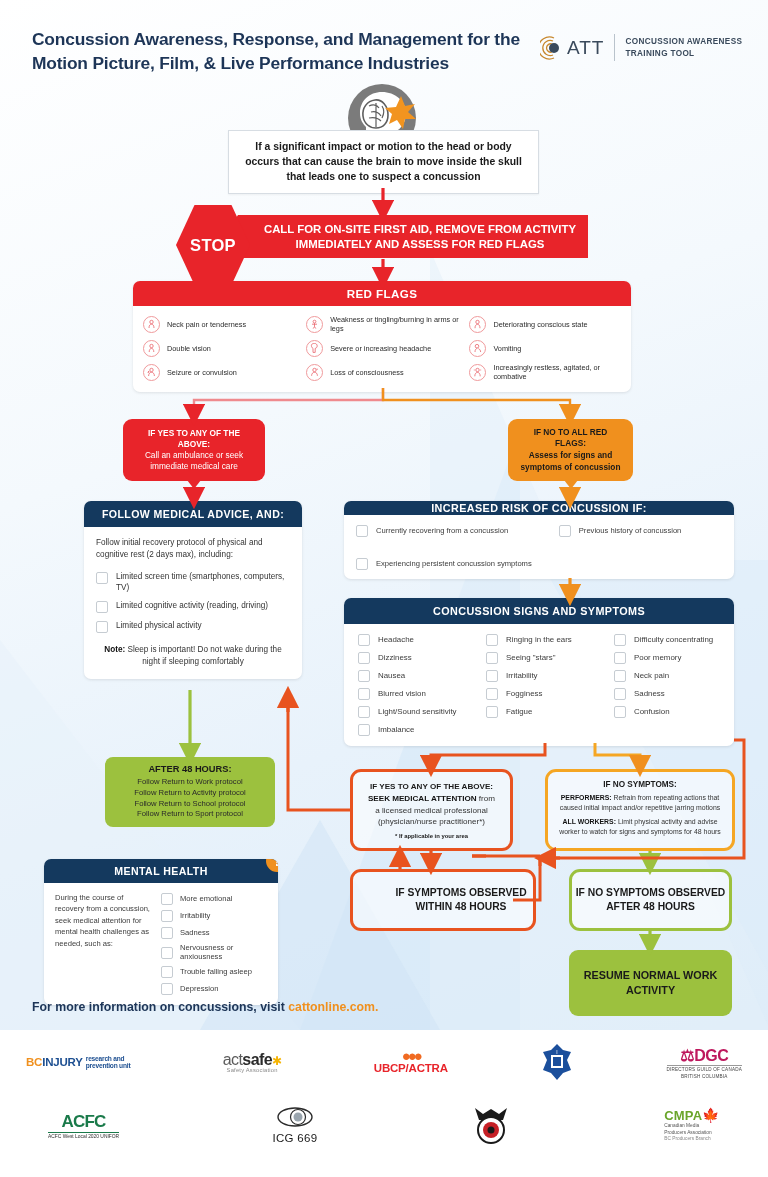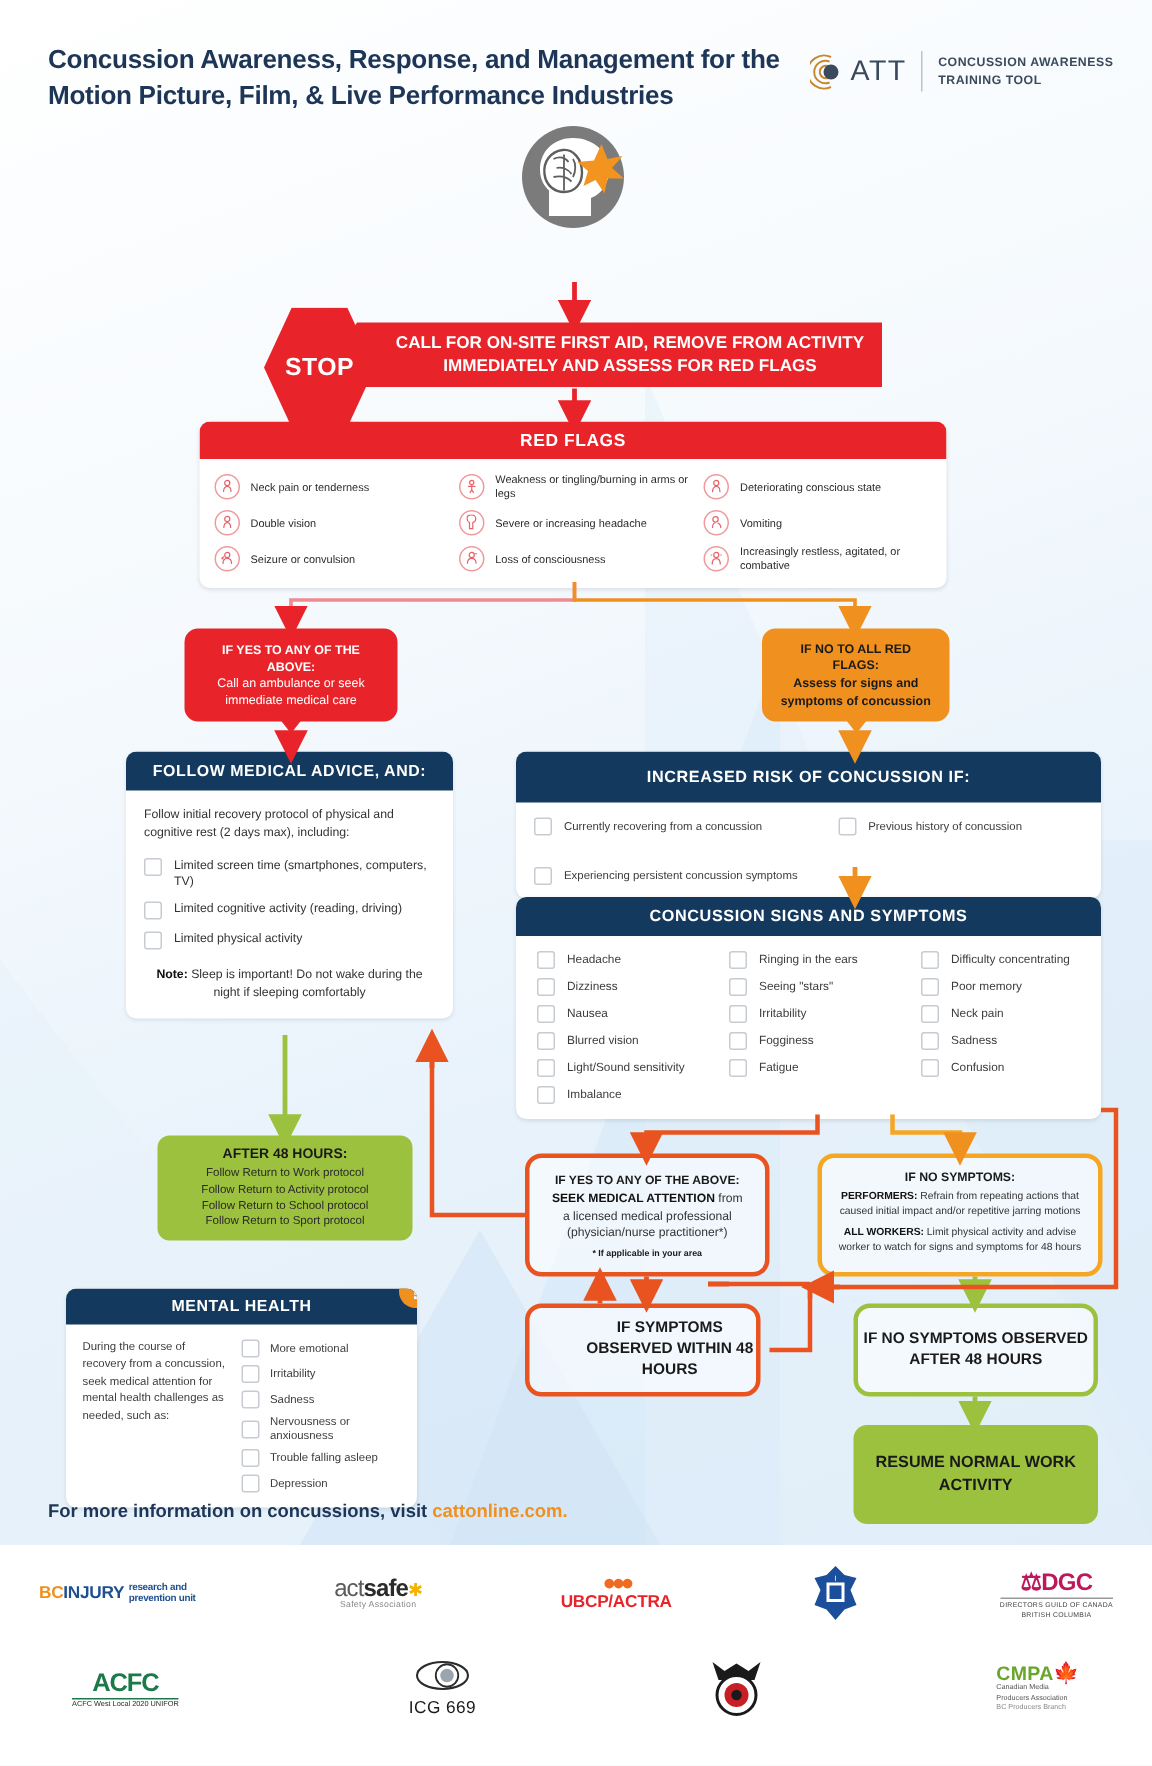--- a/index.html
+++ b/index.html
@@ -129,21 +129,21 @@
   .cbx {
     width: 12px; height: 12px; min-width: 12px; border: 1px solid #c6ccd2; border-radius: 2px;
     background:#fff; margin-top: 1px;
   }
   .fm-tx { font-size: 8.2px; color:#333; line-height: 1.38; }
   .fm-note { margin-top: 11px; font-size: 8.2px; color:#333; line-height:1.42;text-align:center; }
   .fm-note b { color:#111; }
 
   
   #risk { left: 344px; top: 501px; width: 390px; }
-  #risk .panel-head { font-size: 10.8px; padding: 11px 0; }
+  #risk .panel-head { font-size: 10.8px; padding: 1px 0; }
   #risk .panel-body { padding: 9px 12px 9px; }
   .rk-grid { display:grid; grid-template-columns: 1.12fr 1fr; column-gap: 6px; row-gap: 6px; gap: 20px; }
   .rk-row { display:flex; gap: 8px; align-items:center; }
   .rk-tx { font-size: 7.6px; color:#3c3c3c; }
 
   
   #signs { left: 344px; top: 598px; width: 390px; }
   #signs .panel-head { font-size: 10.8px; padding: 7px 0; }
   #signs .panel-body { padding: 9px 14px 10px; }
   .sg-grid { display:grid; grid-template-columns: 1fr 1fr 1fr; column-gap: 4px; row-gap: 5px; gap: 22px; }
@@ -190,21 +190,21 @@
   .mh-row { display:flex; gap:7px; align-items:center; }
   .mh-tx { font-size: 7.6px; color:#3c3c3c; }
   #mh-badge {
     position:absolute; right:-10px; top:-9px; width: 22px; height: 22px; border-radius: 50%;
     background:#f0901e; color:#fff; font-size: 14px; font-weight:bold;
     display:flex; align-items:center; justify-content:center; line-height:1;
   }
 
   
   #obs-within {
-    left: 350px; top: 869px; width: 157px; height: 62px;
+    left: 350px; top: 869px; width: 186px; height: 62px;
     border: 3px solid #e8531f; border-radius: 11px; background: rgba(255,255,255,.6);
     display:flex; align-items:center; justify-content:center; text-align:center;padding-left:36px;
   }
   #obs-within .t { font-size: 10.3px; font-weight:bold; color:#1a1a1a; line-height:1.38; }
   #obs-after {
     left: 569px; top: 869px; width: 163px; height: 62px;
     border: 3px solid #9cc13e; border-radius: 11px; background: rgba(255,255,255,.6);
     display:flex; align-items:center; justify-content:center; text-align:center;
   }
   #obs-after .t { font-size: 10.3px; font-weight:bold; color:#1a1a1a; line-height:1.38; }
@@ -293,20 +293,23 @@
   <div id="head-icon">
     <svg width="74" height="72" viewBox="0 0 74 72">
       <circle cx="37" cy="36" r="34" fill="#7b7b7b"></circle>
       <path d="M37 10 c-13 0 -22 9 -22 21 c0 7 3 11 6 14 l0 17 l28 0 l0 -12 c8 -3 12 -11 12 -19 c0 -12 -11 -21 -24 -21 z" fill="#ffffff"></path>
       <path d="M30 18 c-8 1 -13 8 -12 16 c1 8 7 12 13 12 c7 0 12 -5 12 -13 c0 -9 -6 -16 -13 -15 z" fill="none" stroke="#5e5e5e" stroke-width="1.6"></path>
       <path d="M24 24 c4 -2 8 -1 10 2 M26 30 c4 -1 8 1 10 4 M24 36 c5 -1 9 0 12 3 M31 21 l0 24 M37 24 c2 3 2 8 0 12" fill="none" stroke="#5e5e5e" stroke-width="1.2"></path>
       <polygon points="56,14 60,24 70,22 63,30 71,37 60,37 58,47 52,38 44,42 47,32 40,26 51,25" fill="#f2941f"></polygon>
     </svg>
   </div>
 
+  <div id="intro-box" class="node">
+    <span>If a significant impact or motion to the head or body occurs that can cause the brain to move inside the skull that leads one to suspect a concussion</span>
+  </div>
 
   <div id="stop-bar" class="node">
     <div class="stop-band">CALL FOR ON-SITE FIRST AID, REMOVE FROM ACTIVITY IMMEDIATELY AND ASSESS FOR RED FLAGS</div>
     <div class="stop-hex">STOP</div>
   </div>
 
   <div id="redflags" class="node panel">
     <div class="panel-head head-red">RED FLAGS</div>
     <div class="panel-body">
       <div class="rf-grid">

